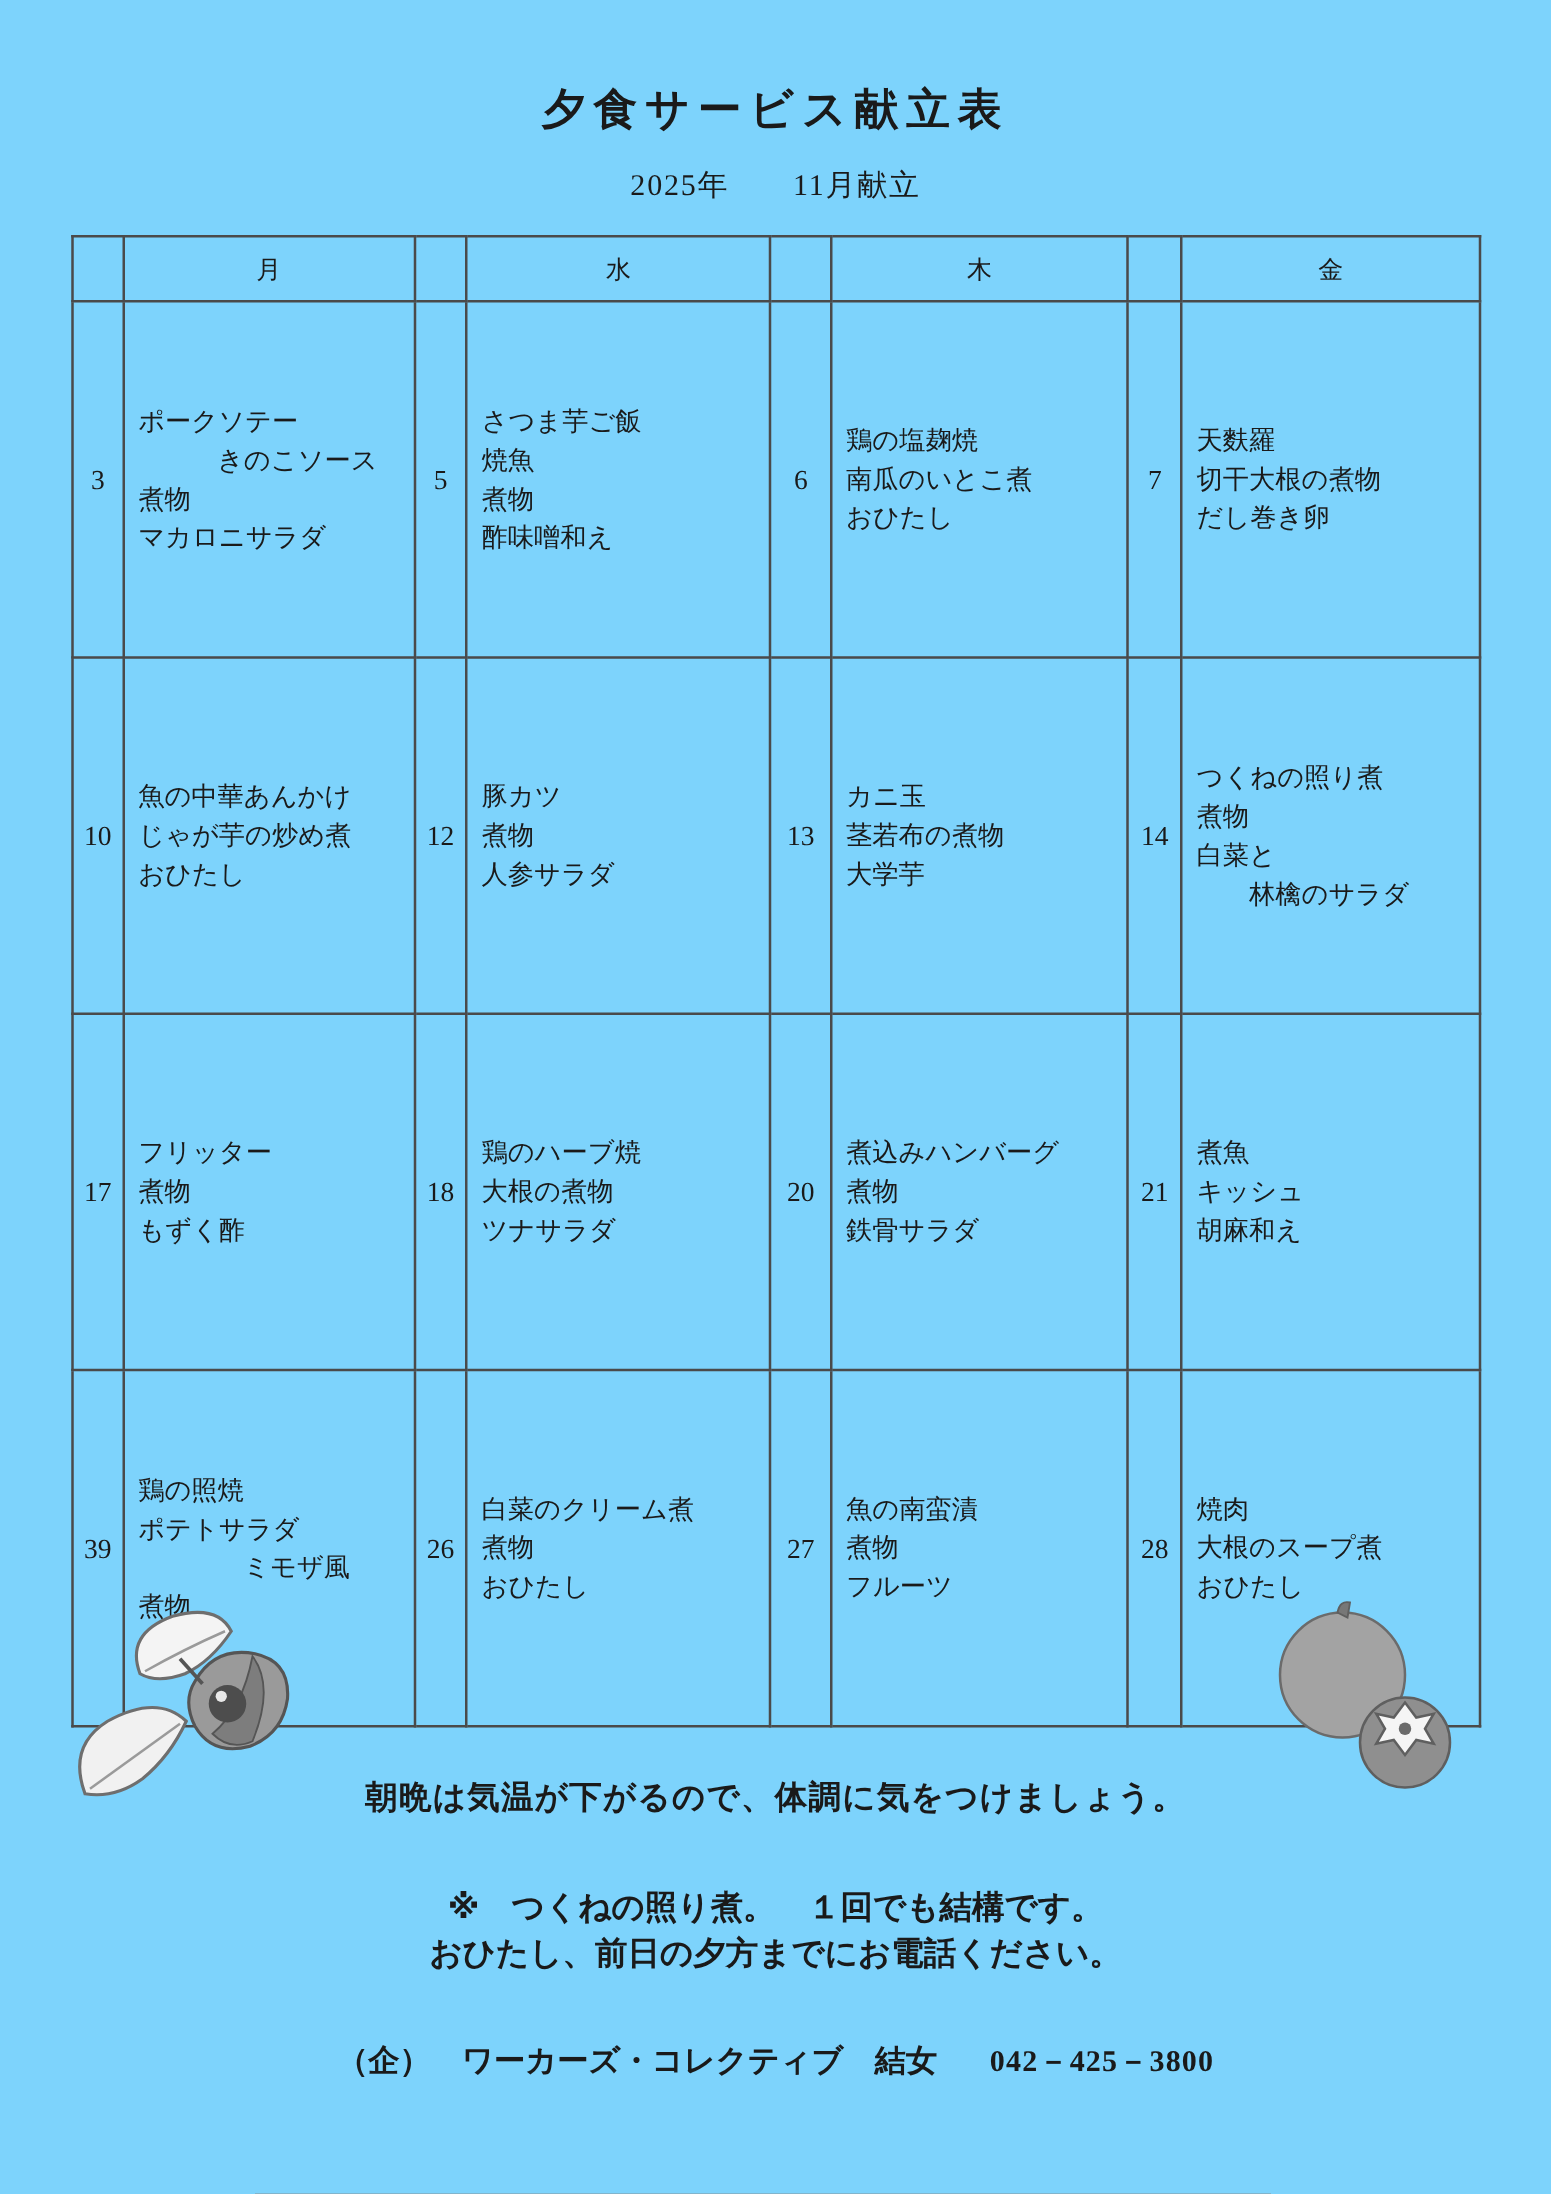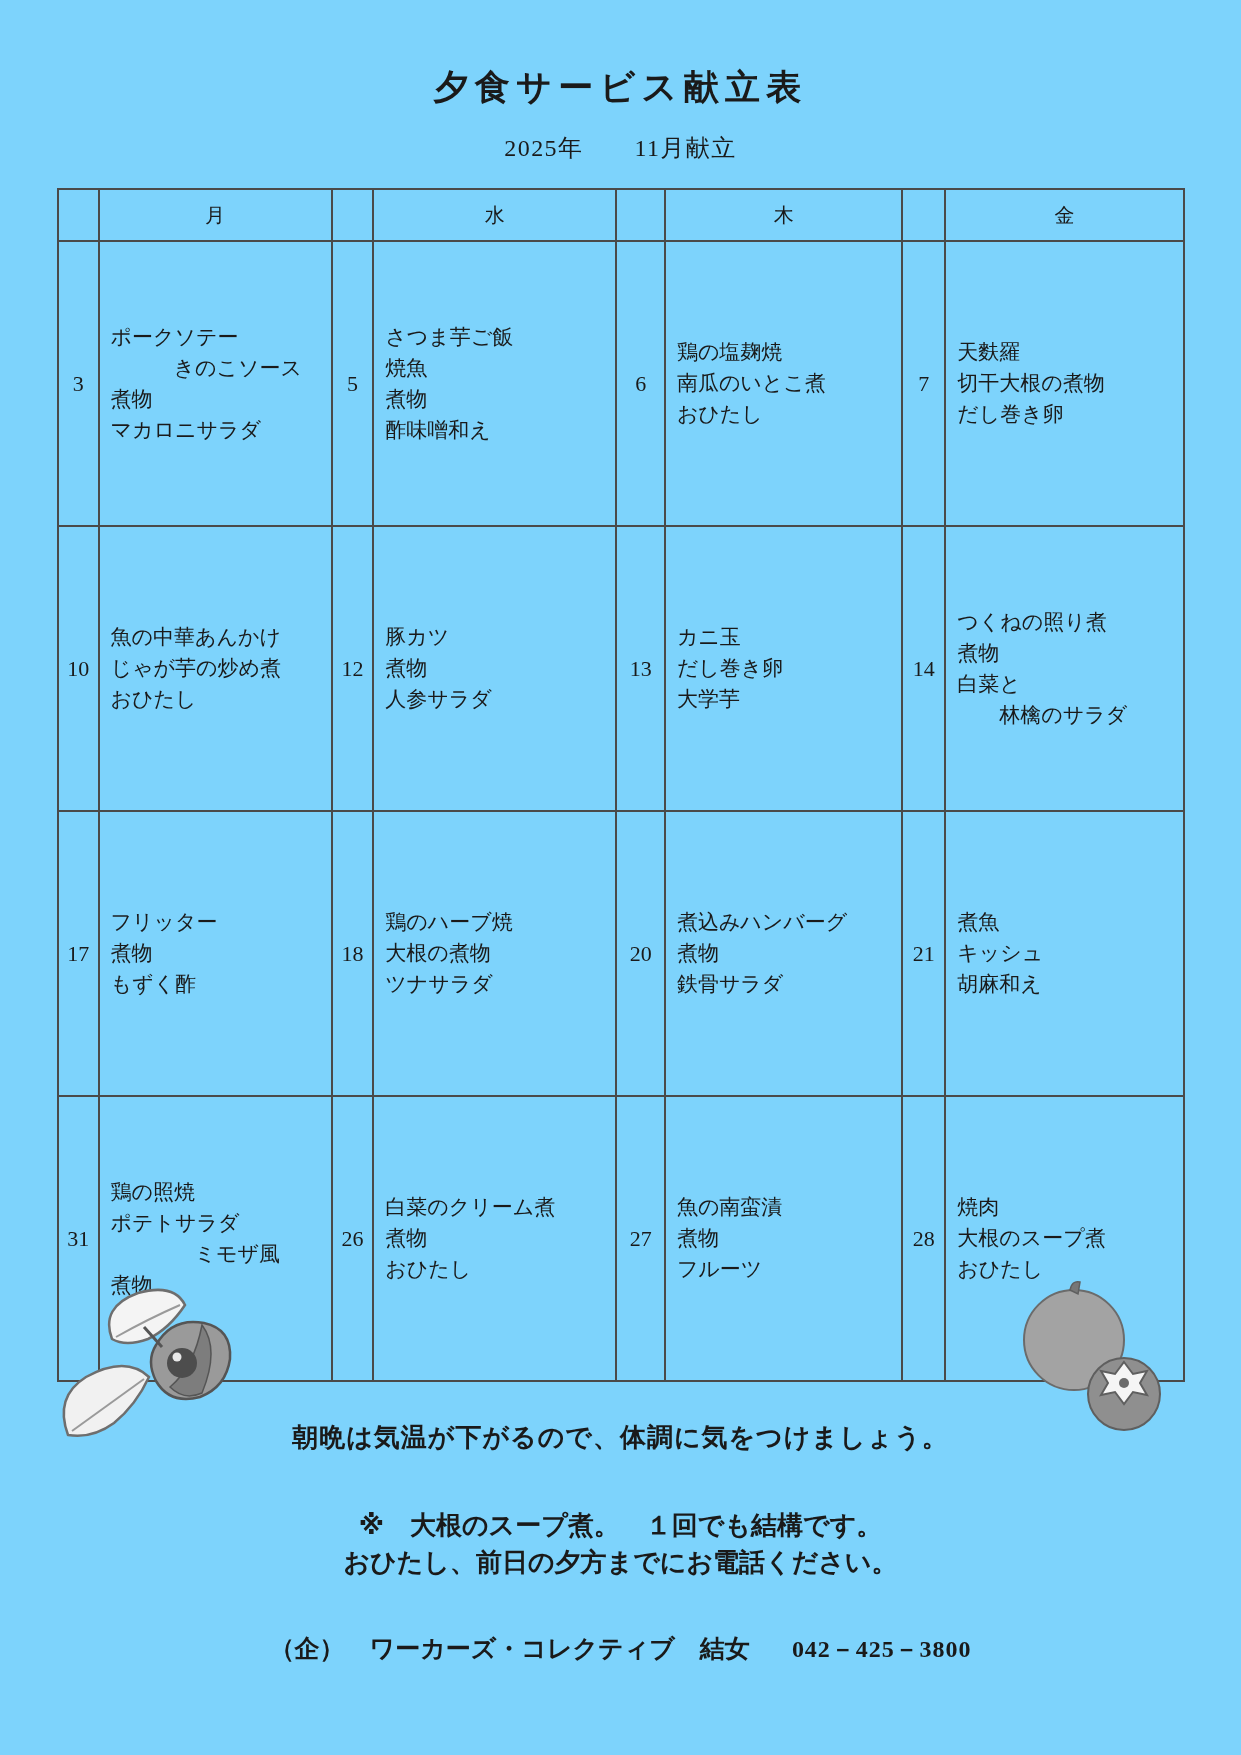--- a/index.html
+++ b/index.html
@@ -134,21 +134,21 @@
         <td class="date-cell">10</td>
         <td class="menu-cell">魚の中華あんかけ
 じゃが芋の炒め煮
 おひたし</td>
         <td class="date-cell">12</td>
         <td class="menu-cell">豚カツ
 煮物
 人参サラダ</td>
         <td class="date-cell">13</td>
         <td class="menu-cell">カニ玉
-だし巻き卵
+茎若布の煮物
 大学芋</td>
         <td class="date-cell">14</td>
         <td class="menu-cell">つくねの照り煮
 煮物
 白菜と
 　　林檎のサラダ</td>
       </tr>
       <tr>
         <td class="date-cell">17</td>
         <td class="menu-cell">フリッター
@@ -161,21 +161,21 @@
         <td class="date-cell">20</td>
         <td class="menu-cell">煮込みハンバーグ
 煮物
 鉄骨サラダ</td>
         <td class="date-cell">21</td>
         <td class="menu-cell">煮魚
 キッシュ
 胡麻和え</td>
       </tr>
       <tr>
-        <td class="date-cell">31</td>
+        <td class="date-cell">39</td>
         <td class="menu-cell">鶏の照焼
 ポテトサラダ
 　　　　ミモザ風
 煮物</td>
         <td class="date-cell">26</td>
         <td class="menu-cell">白菜のクリーム煮
 煮物
 おひたし</td>
         <td class="date-cell">27</td>
         <td class="menu-cell">魚の南蛮漬
@@ -185,21 +185,21 @@
         <td class="menu-cell">焼肉
 大根のスープ煮
 おひたし</td>
       </tr>
     </tbody>
   </table>
 
   <div class="health-message">朝晩は気温が下がるので、体調に気をつけましょう。</div>
 
   <div class="trial-note">
-    <div>※　大根のスープ煮。　１回でも結構です。</div>
+    <div>※　つくねの照り煮。　１回でも結構です。</div>
     <div>おひたし、前日の夕方までにお電話ください。</div>
   </div>
 
   <div class="org-footer">
     <span class="org-name">（企）　ワーカーズ・コレクティブ　結女</span>
     <span class="org-phone">042－425－3800</span>
   </div>
 
   <div class="illustration left">
     <svg width="185" height="172" viewBox="0 0 185 172">

